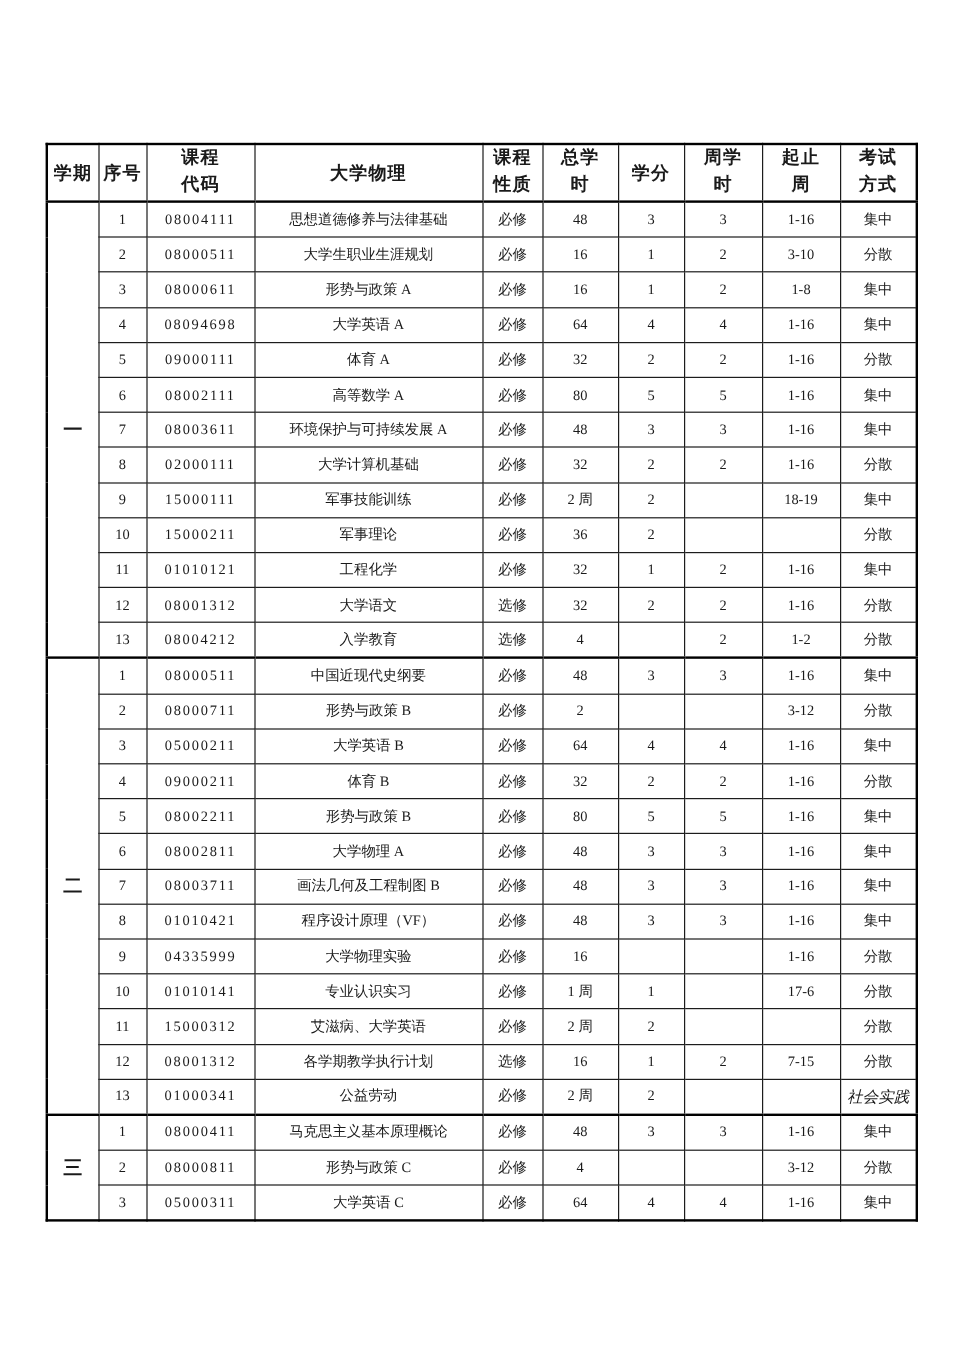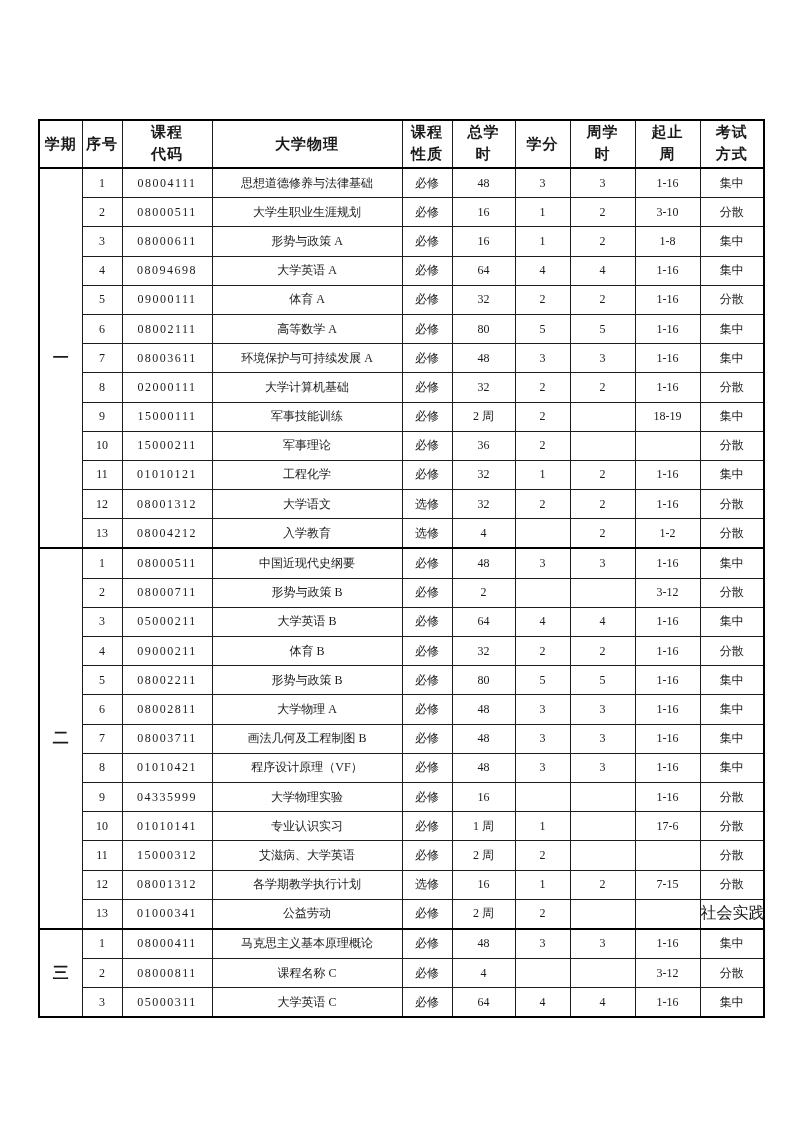--- a/index.html
+++ b/index.html
@@ -48,21 +48,21 @@
   .plan tbody td {
     height:28.2px;
     font-size:12px;
   }
   .plan td.code { letter-spacing:1.5px; }
   .plan td.sem {
     font-size:16px;
     font-weight:bold;
   }
   .plan tr.group-start td { border-top:2px solid #000; }
-  .plan td.small { font-size:16px; letter-spacing:0; }
+  .plan td.small { font-size:13px; letter-spacing:0;font-style:italic; }
 </style>
 </head>
 <body>
 
 <div class="page">
 
 
   <table class="plan">
     <colgroup>
       <col style="width:43px">
@@ -405,21 +405,21 @@
           <td>必修</td>
           <td>48</td>
           <td>3</td>
           <td>3</td>
           <td>1-16</td>
           <td>集中</td>
         </tr>
         <tr>
           <td>2</td>
           <td class="code">08000811</td>
-          <td>课程名称 C</td>
+          <td>形势与政策 C</td>
           <td>必修</td>
           <td>4</td>
           <td></td>
           <td></td>
           <td>3-12</td>
           <td>分散</td>
         </tr>
         <tr>
           <td>3</td>
           <td class="code">05000311</td>

